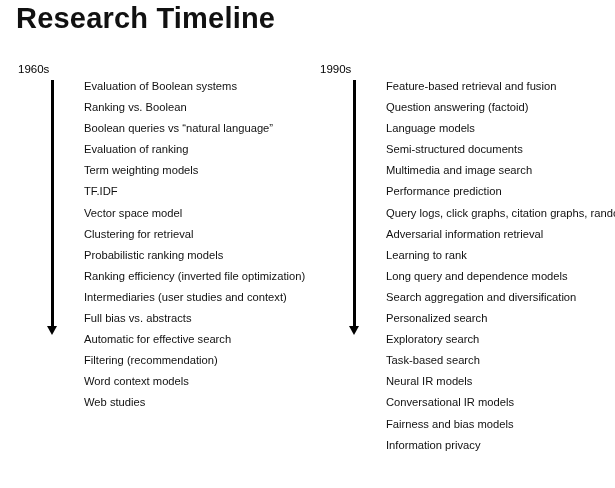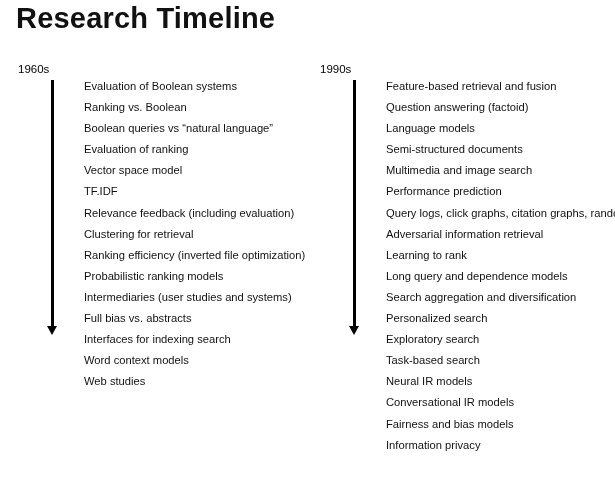--- a/index.html
+++ b/index.html
@@ -90,29 +90,30 @@
   <div class="decade-label">1960s</div>
   <div class="arrow">
     <div class="shaft" style="height: 246px;"></div>
     <div class="head" style="top: 246px;"></div>
   </div>
   <ul class="item-list">
       <li>Evaluation of Boolean systems</li>
       <li>Ranking vs. Boolean</li>
       <li>Boolean queries vs “natural language”</li>
       <li>Evaluation of ranking</li>
+      <li>Term weighting models</li>
+      <li>TF.IDF</li>
       <li>Vector space model</li>
-      <li>TF.IDF</li>
-      <li>Relevance feedback (including evaluation)</li>
       <li>Clustering for retrieval</li>
+      <li>Probabilistic ranking models</li>
       <li>Ranking efficiency (inverted file optimization)</li>
-      <li>Probabilistic ranking models</li>
-      <li>Intermediaries (user studies and systems)</li>
+      <li>Intermediaries (user studies and context)</li>
       <li>Full bias vs. abstracts</li>
-      <li>Interfaces for indexing search</li>
+      <li>Automatic for effective search</li>
+      <li>Filtering (recommendation)</li>
       <li>Word context models</li>
       <li>Web studies</li>
     </ul>
 </div>
 
 <div class="column right">
   <div class="decade-label">1990s</div>
   <div class="arrow">
     <div class="shaft" style="height: 246px;"></div>
     <div class="head" style="top: 246px;"></div>

